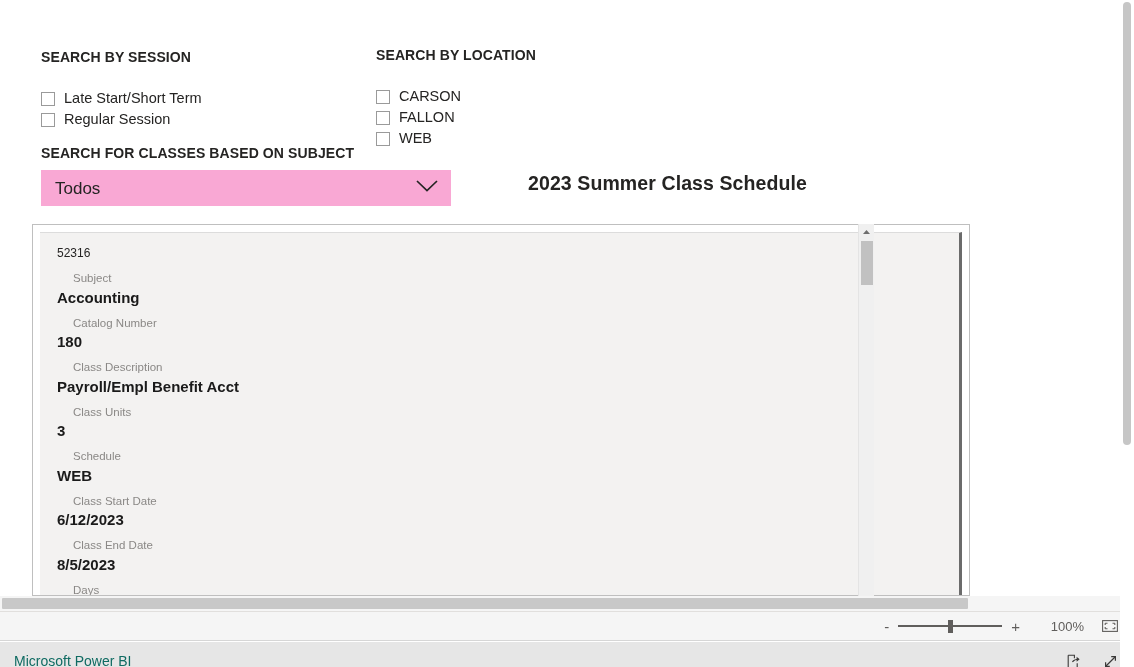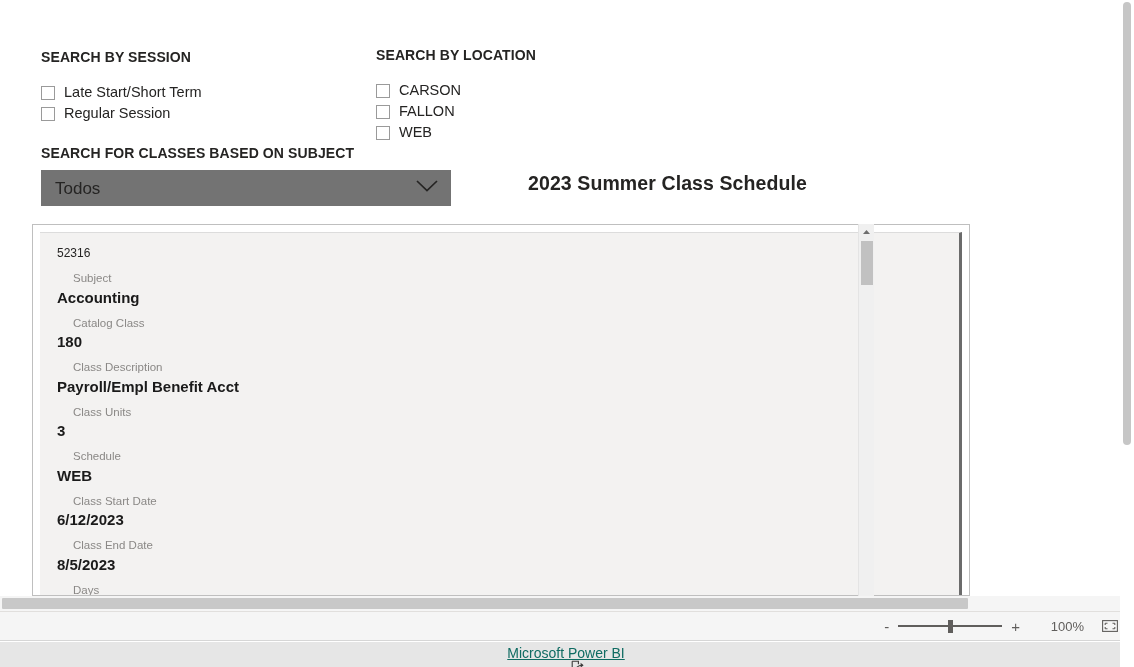--- a/index.html
+++ b/index.html
@@ -33,21 +33,21 @@
 
   .slicer-header {
     font-size: 14px;
     font-weight: bold;
     letter-spacing: 0.1px;
     color: #252423;
     text-transform: uppercase;
     white-space: nowrap;
   }
 
-  .slicer-items { margin-top: 17px; }
+  .slicer-items { margin-top: 23px; }
 
   .slicer-item {
     display: flex;
     align-items: center;
     height: 21px;
     cursor: pointer;
   }
 
   .cbx {
     width: 14px;
@@ -65,21 +65,21 @@
     white-space: nowrap;
   }
 
   
   .dd-slicer { position: absolute; left: 41px; top: 145px; width: 410px; }
 
   .dd-box {
     margin-top: 9px;
     width: 410px;
     height: 36px;
-    background: #737373;
+    background: #f9a8d4;
     display: flex;
     align-items: center;
     padding: 0 12px 0 14px;
     cursor: pointer;
   }
 
   .dd-value {
     flex: 1 1 auto;
     font-size: 17px;
     color: #252423;
@@ -268,22 +268,21 @@
   
   .footer {
     position: absolute;
     left: 0;
     top: 642px;
     width: 1134px;
     height: 25px;
     background: #e6e6e6;
     display: flex;
     align-items: center;
-    padding: 4px 16px 0 14px;
-    flex-direction: column;
+    padding: 13px 16px 0 14px;
   }
 
   .brand-link {
     font-size: 14px;
     color: #0f6b62;
     text-decoration: underline;
     cursor: pointer;
     line-height: 1;
   }
 
@@ -370,21 +369,21 @@
 
   <div class="card-visual">
     <div class="card-inner">
       <div class="card-id">52316</div>
 
       <div>
         <div class="field-label">Subject</div>
         <div class="field-value">Accounting</div>
       </div>
       <div>
-        <div class="field-label">Catalog Class</div>
+        <div class="field-label">Catalog Number</div>
         <div class="field-value">180</div>
       </div>
       <div>
         <div class="field-label">Class Description</div>
         <div class="field-value">Payroll/Empl Benefit Acct</div>
       </div>
       <div>
         <div class="field-label">Class Units</div>
         <div class="field-value">3</div>
       </div>

